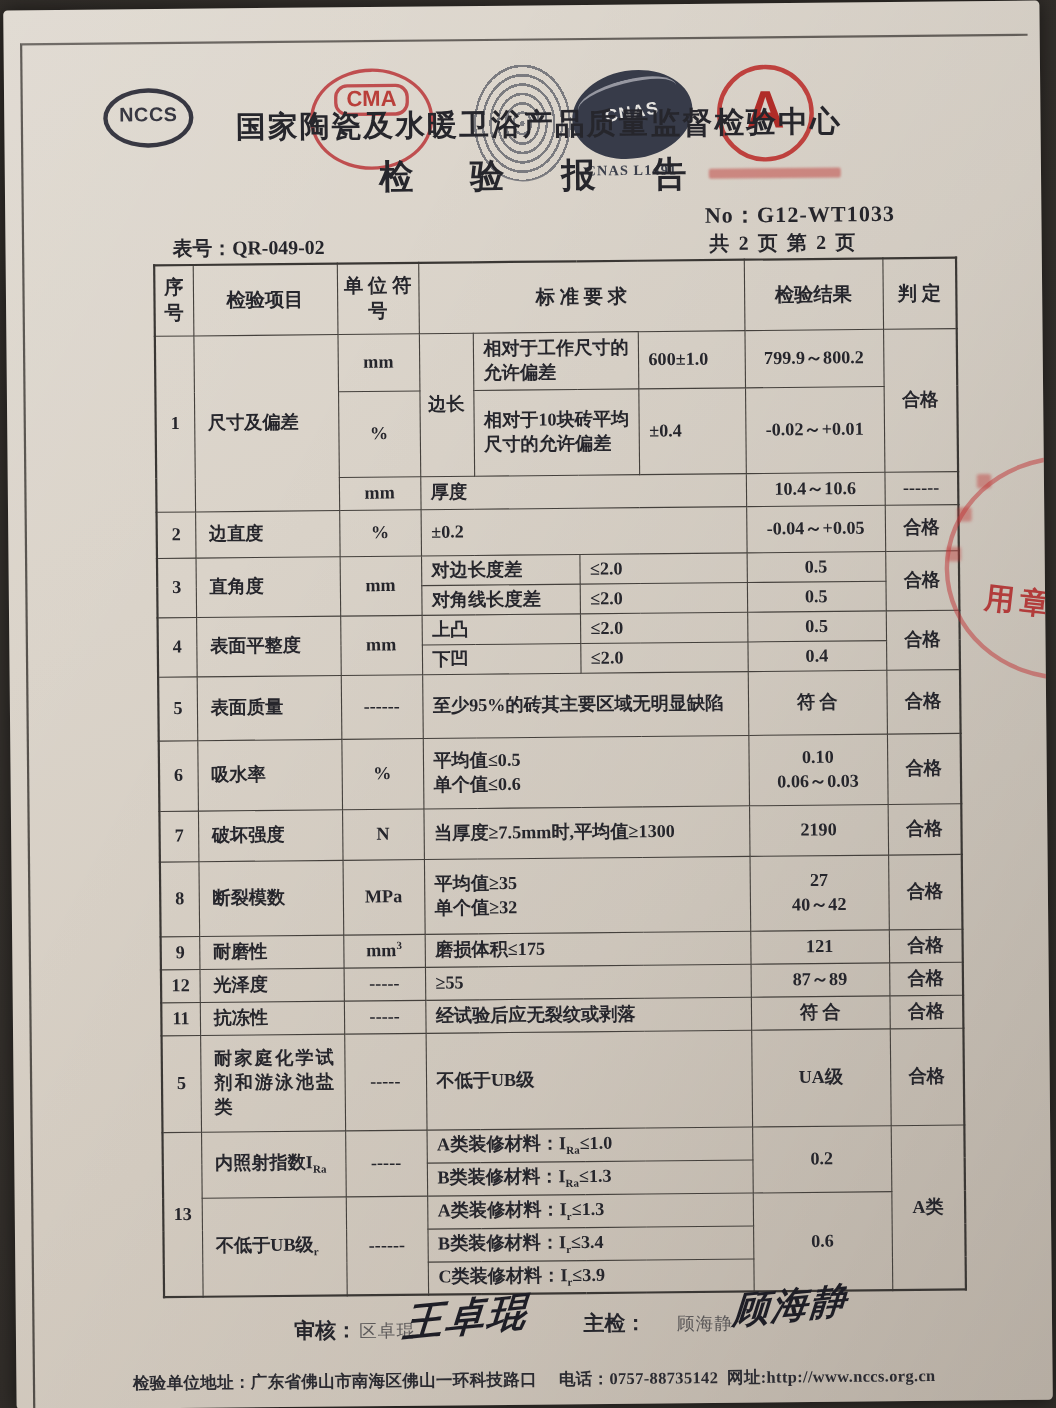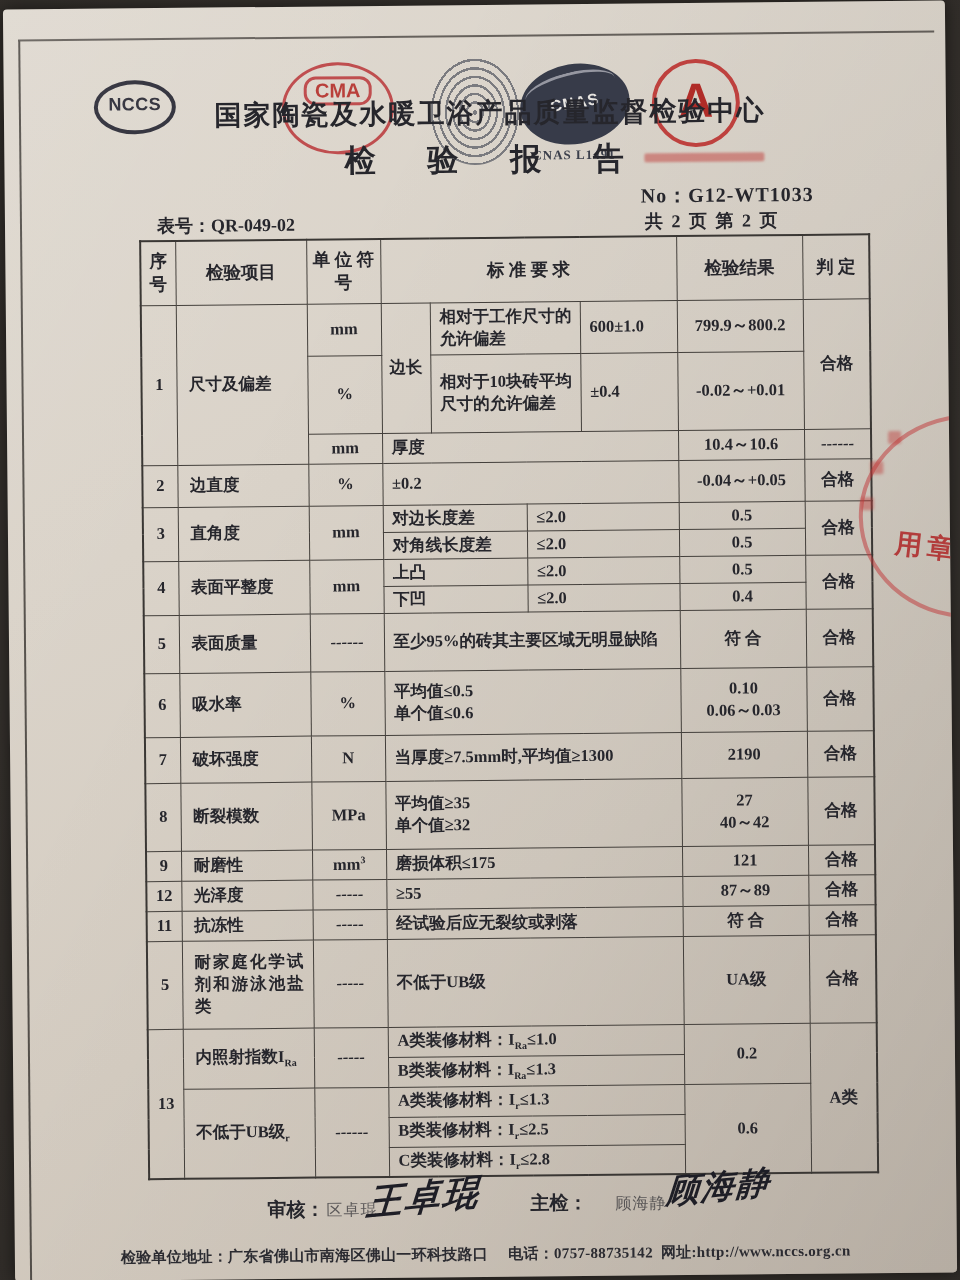--- a/index.html
+++ b/index.html
@@ -274,24 +274,24 @@
     <tr style="height:30px">
       <td class="l" colspan="4"><span>B类装修材料：I</span><sub>Ra</sub><span>≤1.3</span></td>
     </tr>
     <tr style="height:30px">
       <td class="item" rowspan="3"><span>不低于UB级</span><sub>r</sub></td>
       <td rowspan="3">------</td>
       <td class="l" colspan="4"><span>A类装修材料：I</span><sub>r</sub><span>≤1.3</span></td>
       <td rowspan="3">0.6</td>
     </tr>
     <tr style="height:30px">
-      <td class="l" colspan="4"><span>B类装修材料：I</span><sub>r</sub><span>≤2.5</span></td>
-    </tr>
-    <tr style="height:30px">
-      <td class="l" colspan="4"><span>C类装修材料：I</span><sub>r</sub><span>≤2.8</span></td>
+      <td class="l" colspan="4"><span>B类装修材料：I</span><sub>r</sub><span>≤3.4</span></td>
+    </tr>
+    <tr style="height:30px">
+      <td class="l" colspan="4"><span>C类装修材料：I</span><sub>r</sub><span>≤3.9</span></td>
     </tr>
   </tbody>
       </table>
   </div>
 
   <div class="stamp-side">
     <span class="mark m1"></span>
     <span class="mark m2"></span>
     <span class="mark m3"></span>
     <span class="yz">用章</span>

